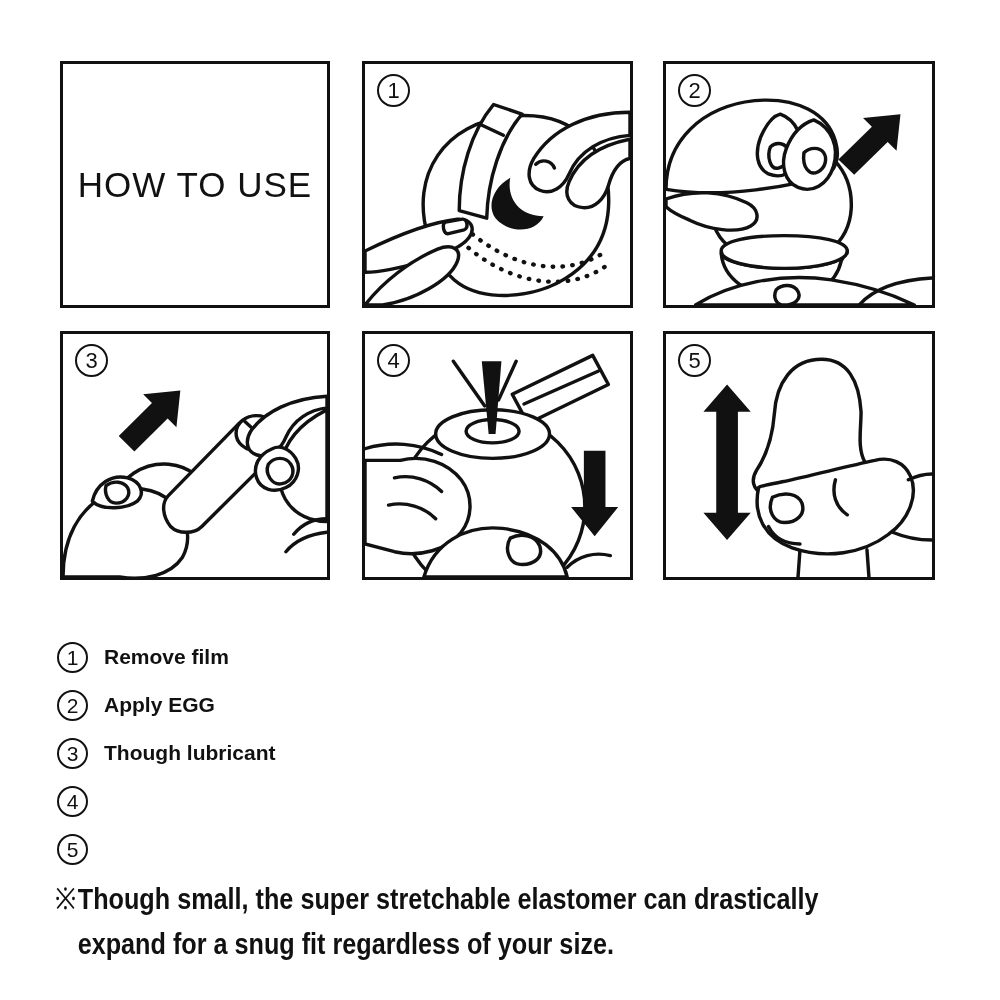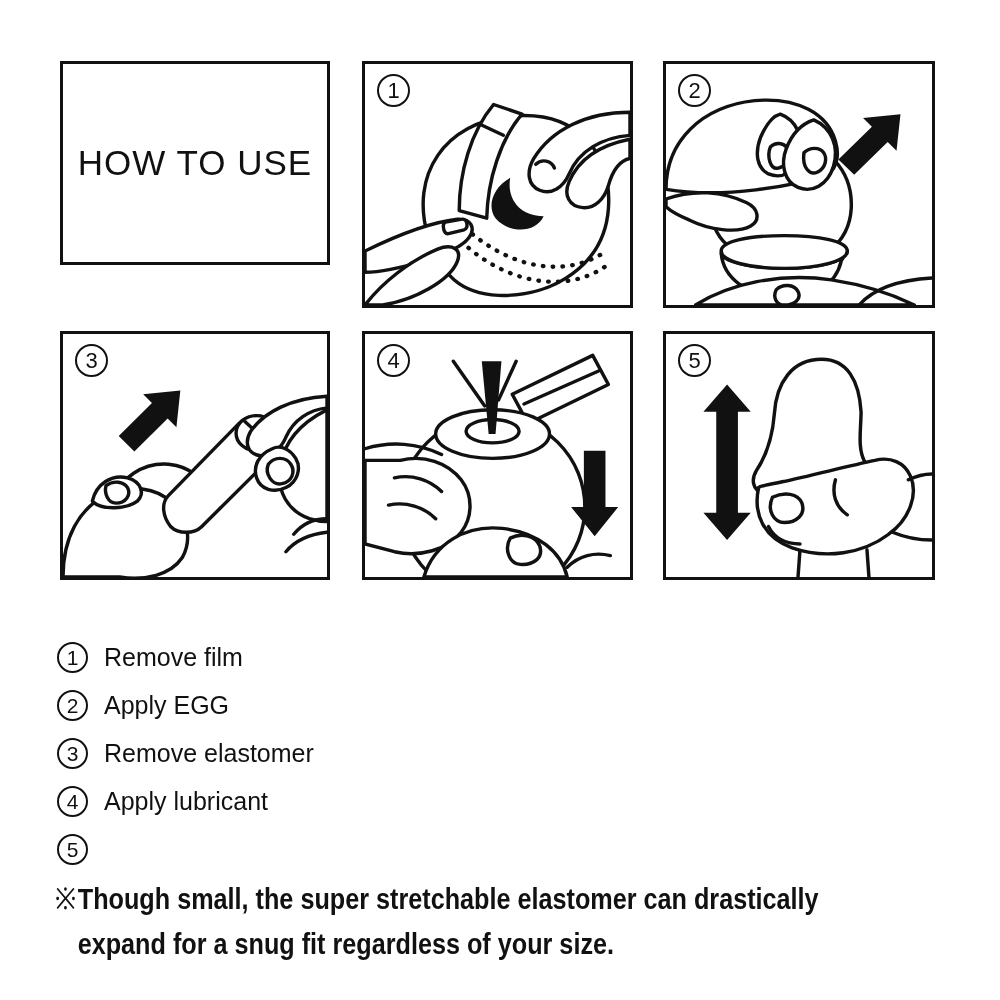--- a/index.html
+++ b/index.html
@@ -19,39 +19,39 @@
   }
   .title-panel{display:flex;align-items:center;justify-content:center;}
   .howto{font-size:35px;font-weight:400;letter-spacing:1px;white-space:nowrap;}
   .steps{position:absolute;left:57px;top:633px;}
   .step{display:flex;align-items:center;height:48px;}
   .step .num{
     width:31px;height:31px;border:2px solid #111;border-radius:50%;box-sizing:border-box;
     display:flex;align-items:center;justify-content:center;
     font-size:21px;font-weight:400;margin-right:16px;flex:none;line-height:1;
   }
-  .step .lbl{font-size:25px;font-weight:400;white-space:nowrap;}
+  .step .lbl{font-size:21px;font-weight:700;white-space:nowrap;}
   .footnote{
     position:absolute;left:55px;top:876px;
     font-size:30px;font-weight:700;line-height:45px;white-space:nowrap;
     transform:scaleX(0.84);transform-origin:left top;
   }
   .footnote .marker{font-weight:400;margin-right:2px;}
   .fline2{margin-left:27px;}
   .ink{fill:#111;}
   .ln{fill:none;stroke:#111;stroke-width:3.5;stroke-linecap:round;stroke-linejoin:round;}
   .wh{fill:#fff;stroke:#111;stroke-width:3.5;stroke-linecap:round;stroke-linejoin:round;}
   .dot{fill:none;stroke:#111;stroke-width:4.5;stroke-linecap:round;stroke-dasharray:0.5 9.5;}
 </style>
 </head>
 <body>
 
 <div class="page">
 
-  <div class="panel title-panel" style="left:60px;top:61px;width:270px;height:204px">
+  <div class="panel title-panel" style="left:60px;top:61px;width:270px;height:247px">
     <div class="howto">HOW TO USE</div>
   </div>
 
   <div class="panel" style="left:362px;top:61px;width:271px;height:247px">
     <svg viewBox="0 0 270 250" preserveAspectRatio="none">
       <path class="wh" d="M64,178 C46,116 80,60 150,54 C218,48 252,94 248,150 C244,208 192,242 136,240 C98,238 78,220 64,178 Z"></path>
       <path class="dot" d="M102,170 C150,214 206,222 246,194"></path>
       <path class="dot" d="M98,184 C148,232 212,238 250,206"></path>
       <path class="wh" d="M131,42 C108,70 96,112 96,152 L124,160 C125,120 138,78 160,52 Z"></path>
       <path class="ln" d="M116,62 L141,74"></path>
@@ -142,25 +142,24 @@
     <div class="step">
       <span class="num">1</span>
       <span class="lbl">Remove film</span>
     </div>
     <div class="step">
       <span class="num">2</span>
       <span class="lbl">Apply EGG</span>
     </div>
     <div class="step">
       <span class="num">3</span>
-      <span class="lbl">Remove elastomer</span>
+      <span class="lbl">Though lubricant</span>
     </div>
     <div class="step">
       <span class="num">4</span>
-      <span class="lbl">Apply lubricant</span>
     </div>
     <div class="step">
       <span class="num">5</span>
     </div>
   </div>
 
   <div class="footnote">
     <div class="fline1">
       <span class="marker">※</span><span>Though small, the super stretchable elastomer can drastically</span>
     </div>

